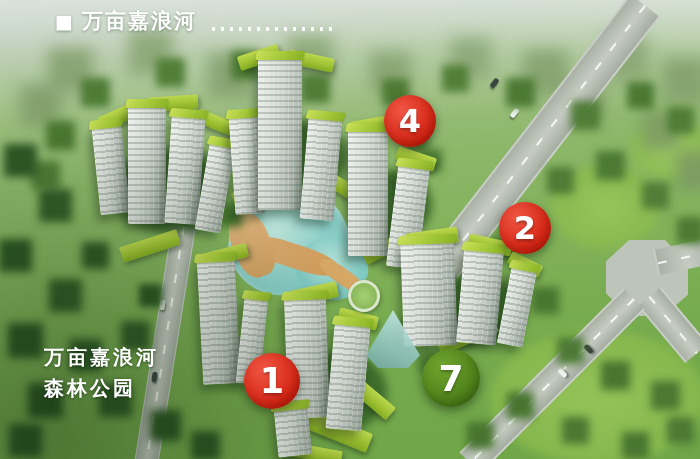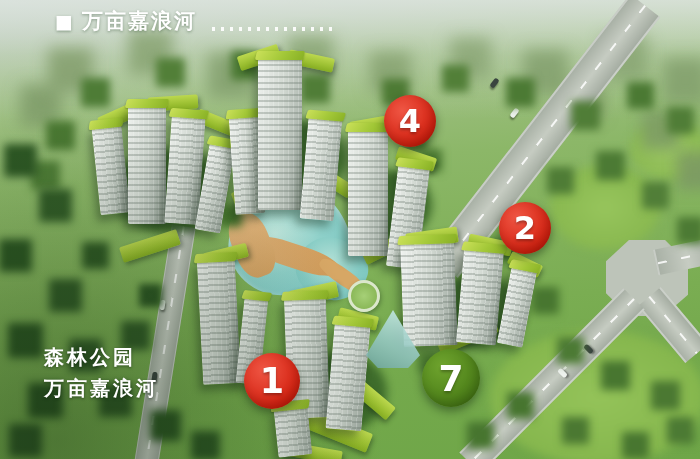--- a/index.html
+++ b/index.html
@@ -166,22 +166,22 @@
   <div class="trees dark"></div>
   <div class="vignette"></div>
 
   <div class="title">
     <span class="bullet">■</span>
     <span>万亩嘉浪河</span>
   </div>
   <div class="dotline"></div>
 
   <div class="park-label">
+    <div>万亩嘉浪河</div>
     <div>森林公园</div>
-    <div>万亩嘉浪河</div>
   </div>
 
   <div>
       <div class="marker" style="left: 384px; top: 95px; width: 52px; height: 52px; font-size: 32px; background: radial-gradient(circle at 35% 30%, rgb(239, 86, 68), rgb(211, 32, 15) 72%, rgb(169, 17, 5));">4</div>
       <div class="marker" style="left: 499px; top: 202px; width: 52px; height: 52px; font-size: 32px; background: radial-gradient(circle at 35% 30%, rgb(239, 86, 68), rgb(211, 32, 15) 72%, rgb(169, 17, 5));">2</div>
       <div class="marker" style="left: 244px; top: 353px; width: 56px; height: 56px; font-size: 35px; background: radial-gradient(circle at 35% 30%, rgb(239, 86, 68), rgb(211, 32, 15) 72%, rgb(169, 17, 5));">1</div>
       <div class="marker" style="left: 422px; top: 349px; width: 58px; height: 58px; font-size: 36px; background: radial-gradient(circle at 35% 30%, rgb(111, 164, 46), rgb(74, 125, 23) 72%, rgb(53, 96, 14));">7</div>
     </div>
 </div>
 

